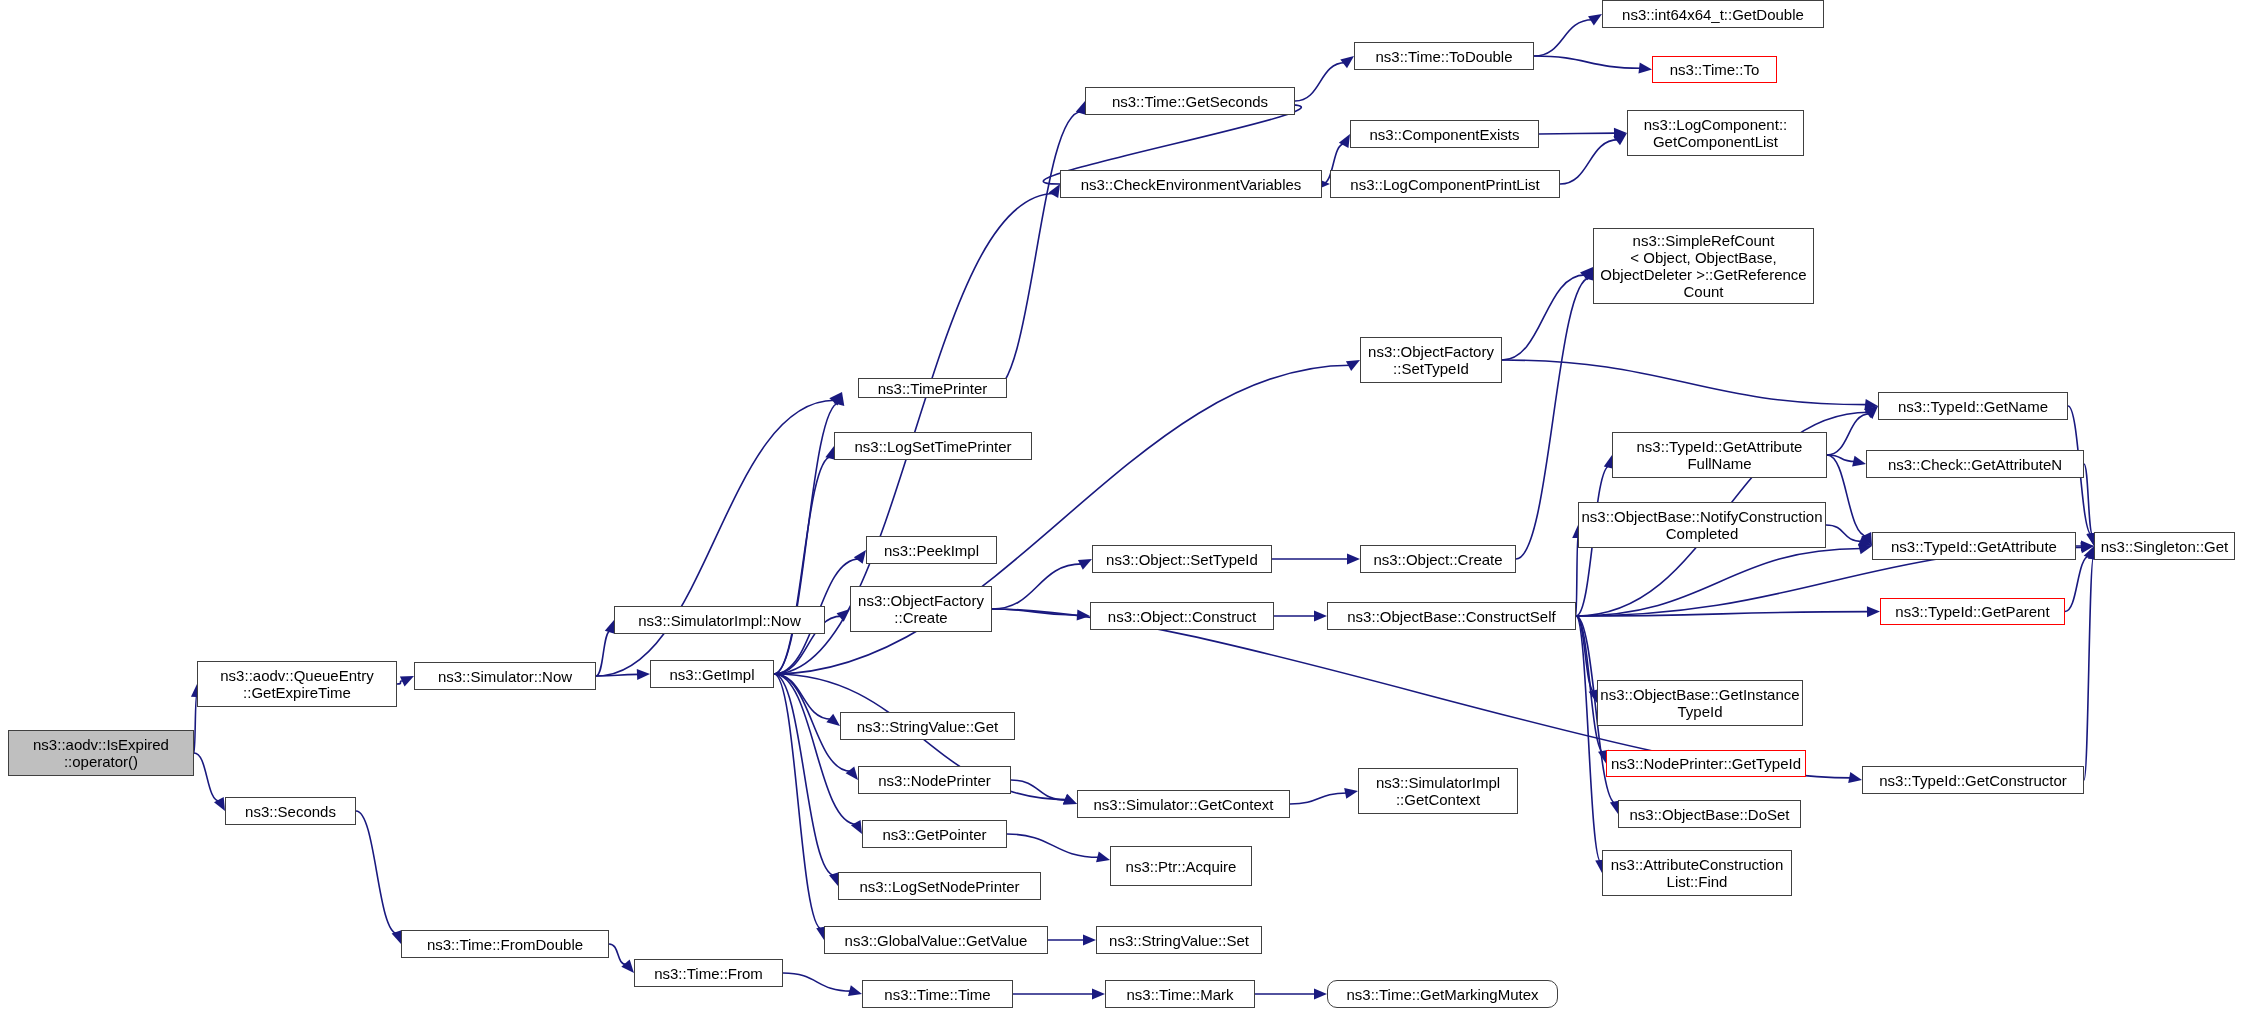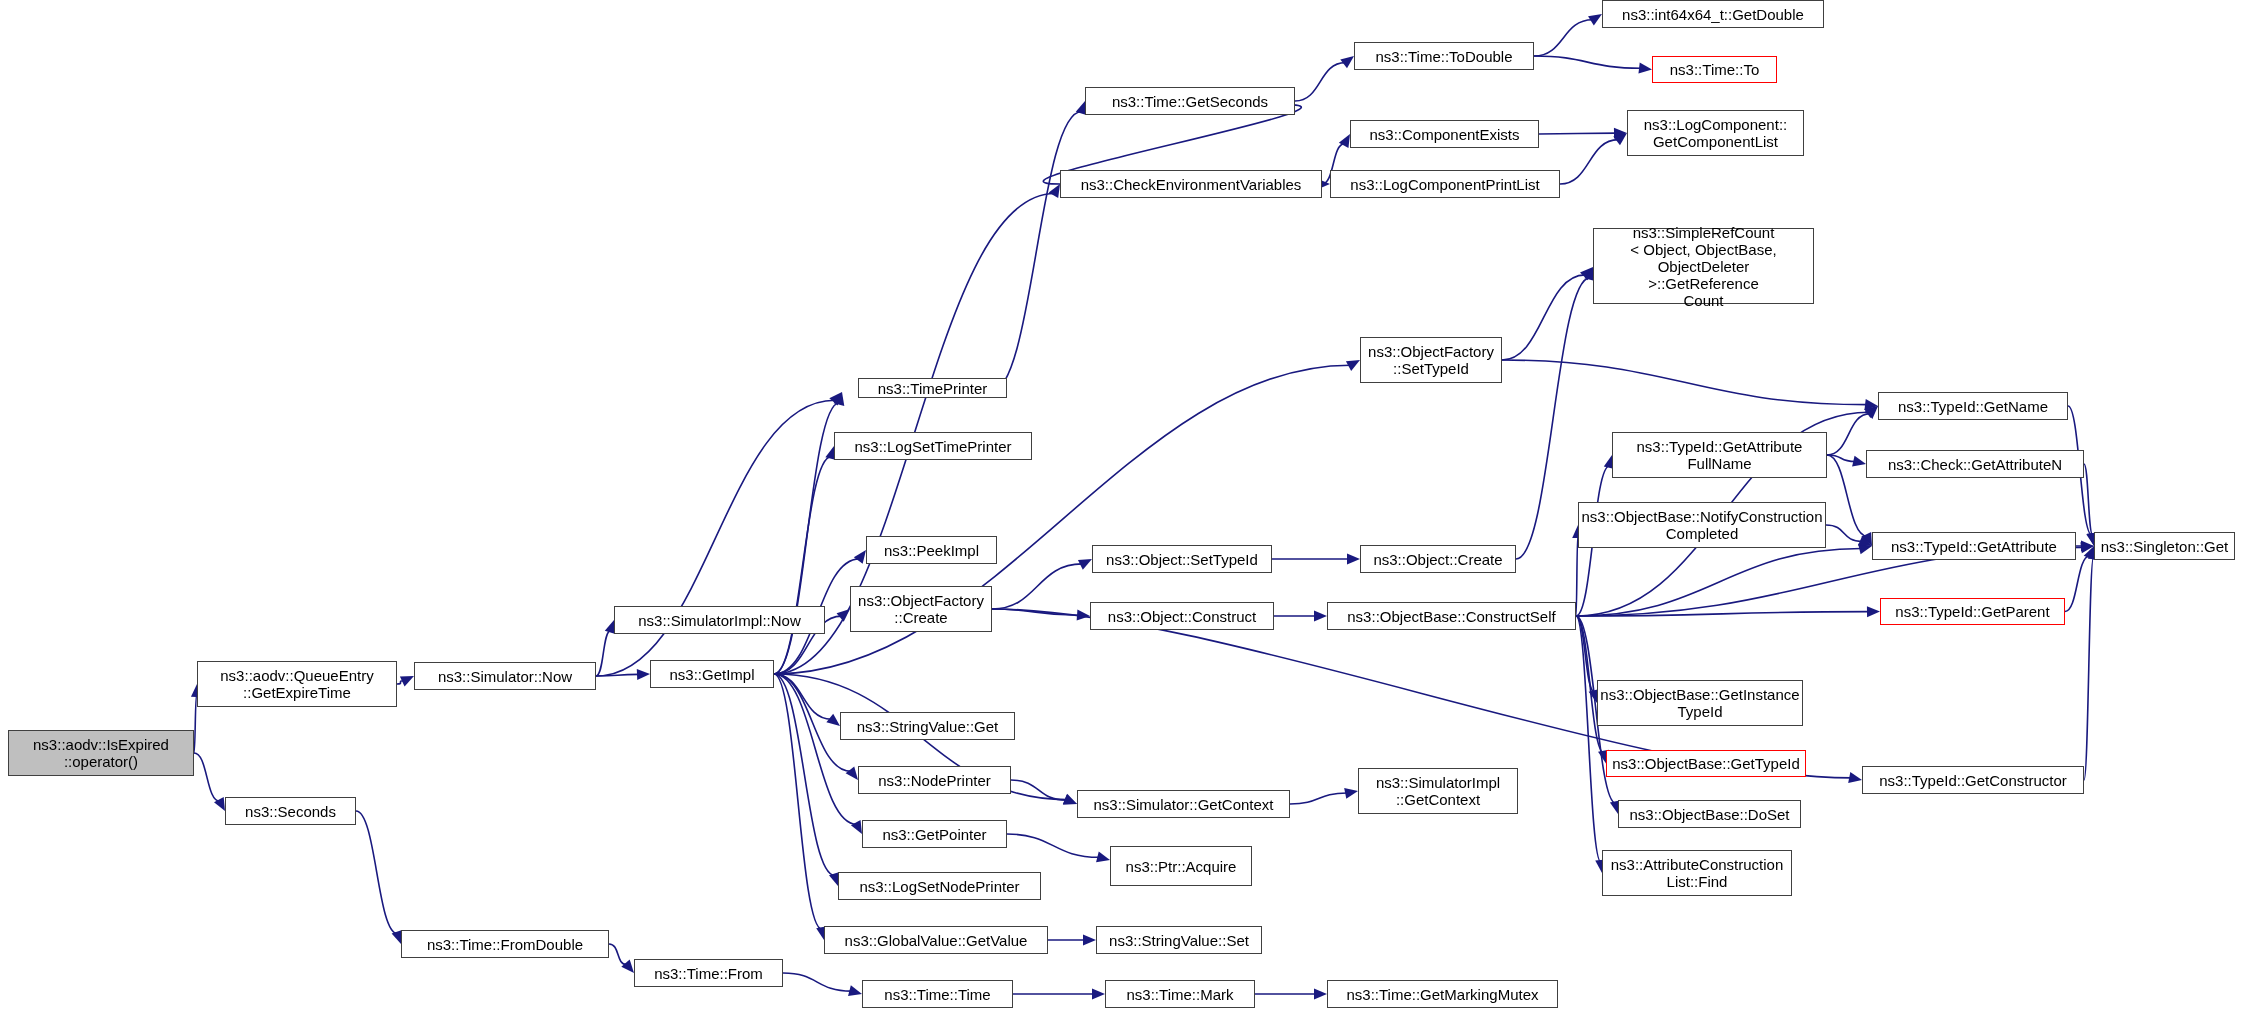--- a/index.html
+++ b/index.html
@@ -2,21 +2,21 @@
 <html><head>
 <meta charset="utf-8">
 <style>
   html,body{margin:0;padding:0;background:#ffffff;}
   #canvas{position:relative;width:2243px;height:1013px;background:#ffffff;
           font-family:"Liberation Sans","DejaVu Sans",sans-serif;overflow:hidden;}
   svg#edges{position:absolute;left:0;top:0;width:2243px;height:1013px;}
   .node{position:absolute;box-sizing:border-box;display:flex;align-items:center;
         justify-content:center;text-align:center;background:#ffffff;
         border:1px solid #404040;color:#000000;font-size:15px;line-height:17px;
-        letter-spacing:0px;white-space:pre-line;padding:0 12px;}
+        letter-spacing:0px;white-space:pre-line;padding:0 3px;}
   .node.gray{background:#bfbfbf;border-color:#404040;}
   .node.red{border:1.5px solid #ff0000;}
   .edge{fill:none;stroke:#19197f;stroke-width:1.6px;}
   .arrow{fill:#19197f;}
 </style>
 </head>
 <body>
 
 <div id="canvas">
   <svg id="edges" viewBox="0 0 2243 1013" preserveAspectRatio="none">
@@ -187,31 +187,31 @@
       <div class="node" style="left: 1593px; top: 228px; width: 221px; height: 76px;">ns3::SimpleRefCount
 &lt; Object, ObjectBase,
 ObjectDeleter &gt;::GetReference
 Count</div>
       <div class="node" style="left: 1612px; top: 432px; width: 215px; height: 46px;">ns3::TypeId::GetAttribute
 FullName</div>
       <div class="node" style="left: 1578px; top: 502px; width: 248px; height: 46px;">ns3::ObjectBase::NotifyConstruction
 Completed</div>
       <div class="node" style="left: 1597px; top: 680px; width: 206px; height: 46px;">ns3::ObjectBase::GetInstance
 TypeId</div>
-      <div class="node red" style="left: 1606px; top: 750px; width: 200px; height: 27px;">ns3::ObjectBase::GetTypeId</div>
+      <div class="node red" style="left: 1606px; top: 750px; width: 200px; height: 27px;">ns3::NodePrinter::GetTypeId</div>
       <div class="node" style="left: 1618px; top: 800px; width: 183px; height: 28px;">ns3::ObjectBase::DoSet</div>
       <div class="node" style="left: 1602px; top: 850px; width: 190px; height: 46px;">ns3::AttributeConstruction
 List::Find</div>
       <div class="node" style="left: 1878px; top: 392px; width: 190px; height: 28px;">ns3::TypeId::GetName</div>
       <div class="node" style="left: 1866px; top: 450px; width: 218px; height: 28px;">ns3::Check::GetAttributeN</div>
       <div class="node" style="left: 1872px; top: 532px; width: 204px; height: 28px;">ns3::TypeId::GetAttribute</div>
       <div class="node red" style="left: 1880px; top: 598px; width: 185px; height: 27px;">ns3::TypeId::GetParent</div>
       <div class="node" style="left: 1862px; top: 766px; width: 222px; height: 28px;">ns3::TypeId::GetConstructor</div>
       <div class="node" style="left: 2094px; top: 532px; width: 141px; height: 28px;">ns3::Singleton::Get</div>
       <div class="node" style="left: 1077px; top: 790px; width: 213px; height: 28px;">ns3::Simulator::GetContext</div>
       <div class="node" style="left: 1110px; top: 846px; width: 142px; height: 40px;">ns3::Ptr::Acquire</div>
       <div class="node" style="left: 1358px; top: 768px; width: 160px; height: 46px;">ns3::SimulatorImpl
 ::GetContext</div>
       <div class="node" style="left: 1096px; top: 926px; width: 166px; height: 28px;">ns3::StringValue::Set</div>
       <div class="node" style="left: 1105px; top: 980px; width: 150px; height: 28px;">ns3::Time::Mark</div>
-      <div class="node" style="left: 1327px; top: 980px; width: 231px; height: 28px;">ns3::Time::GetMarkingMutex</div>
+      <div class="node" style="left: 1327px; top: 980px; width: 231px; height: 28px; border-radius: 10px;">ns3::Time::GetMarkingMutex</div>
     </div>
 </div>
 
 </body></html>

